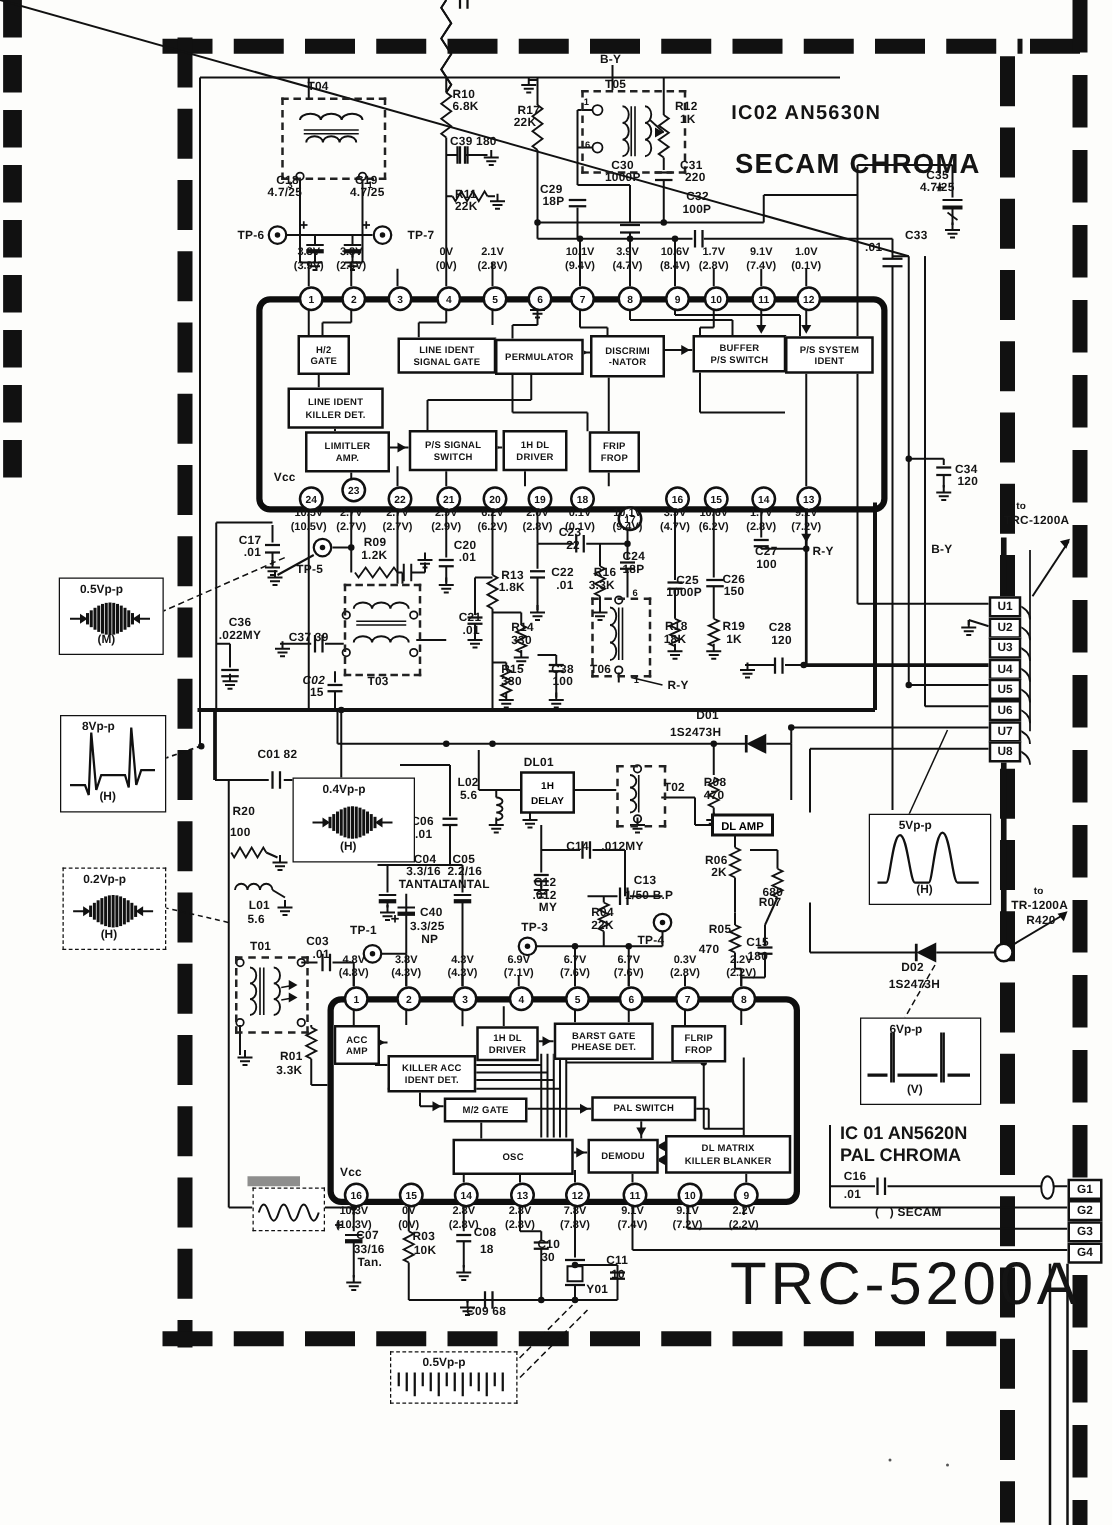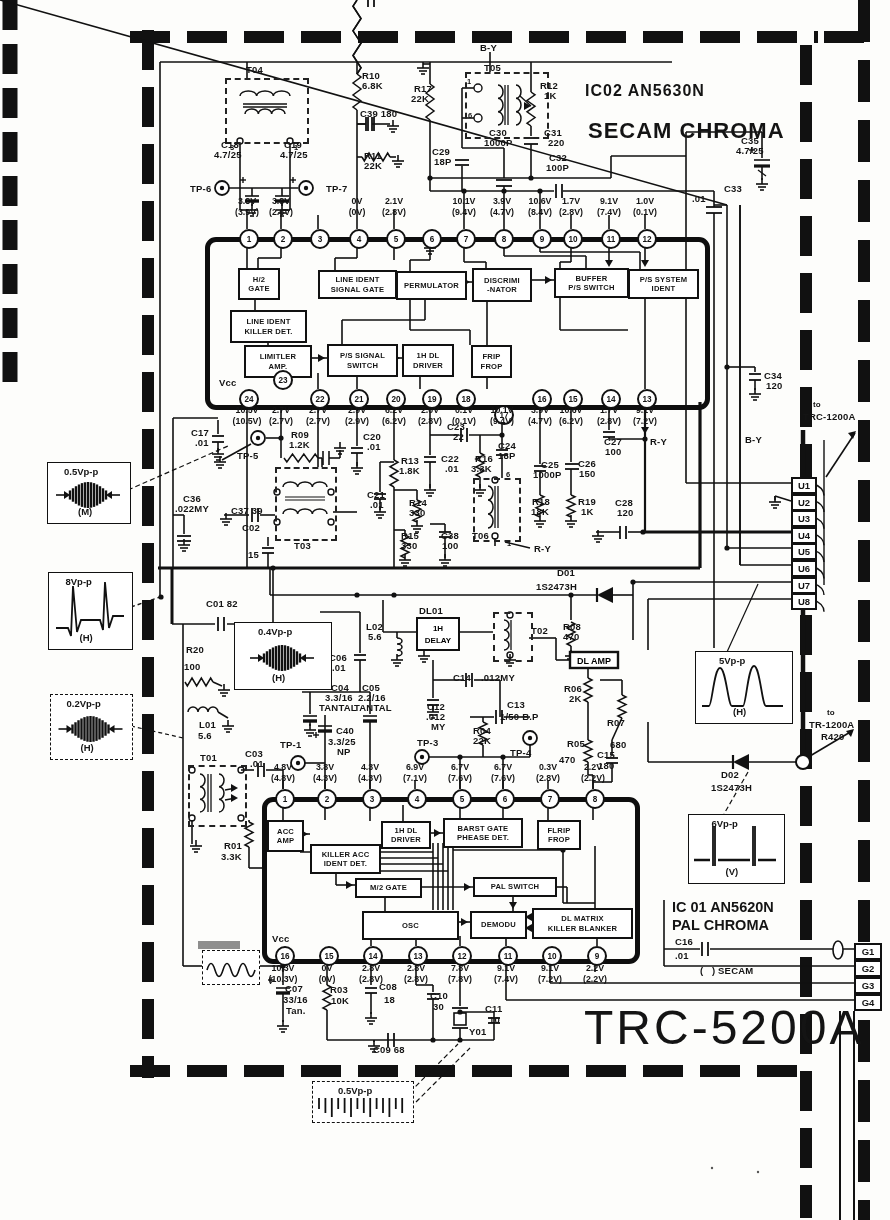--- a/index.html
+++ b/index.html
@@ -896,21 +896,21 @@
     <div class="lbl" style="left: 191px; top: 427px;">C17</div>
     <div class="lbl" style="left: 195px; top: 437px;">.01</div>
     <div class="lbl" style="left: 237px; top: 450px;">TP-5</div>
     <div class="lbl" style="left: 291px; top: 429px;">R09</div>
     <div class="lbl" style="left: 289px; top: 439px;">1.2K</div>
     <div class="lbl" style="left: 363px; top: 431px;">C20</div>
     <div class="lbl" style="left: 367px; top: 441px;">.01</div>
     <div class="lbl" style="left: 183px; top: 493px;">C36</div>
     <div class="lbl" style="left: 175px; top: 503px;">.022MY</div>
     <div class="lbl" style="left: 231px; top: 505px;">C37 39</div>
-    <div class="lbl" style="left: 242px; top: 522px;">C02</div>
+    <div class="lbl" style="left: 242px; top: 539px; font-style: italic;">C02</div>
     <div class="lbl" style="left: 248px; top: 549px;">15</div>
     <div class="lbl" style="left: 294px; top: 540px;">T03</div>
     <div class="lbl" style="left: 401px; top: 455px;">R13</div>
     <div class="lbl" style="left: 399px; top: 465px;">1.8K</div>
     <div class="lbl" style="left: 441px; top: 453px;">C22</div>
     <div class="lbl" style="left: 445px; top: 463px;">.01</div>
     <div class="lbl" style="left: 447px; top: 421px;">C23</div>
     <div class="lbl" style="left: 453px; top: 431px;">22</div>
     <div class="lbl" style="left: 475px; top: 453px;">R16</div>
     <div class="lbl" style="left: 471px; top: 463px;">3.3K</div>
@@ -968,21 +968,21 @@
     <div class="lbl" style="left: 431px; top: 721px;">MY</div>
     <div class="lbl" style="left: 507px; top: 699px;">C13</div>
     <div class="lbl" style="left: 500px; top: 711px;">1/50 B.P</div>
     <div class="lbl" style="left: 473px; top: 725px;">R04</div>
     <div class="lbl" style="left: 473px; top: 735px;">22K</div>
     <div class="lbl" style="left: 417px; top: 737px;">TP-3</div>
     <div class="lbl" style="left: 510px; top: 747px;">TP-4</div>
     <div class="lbl" style="left: 564px; top: 683px;">R06</div>
     <div class="lbl" style="left: 569px; top: 693px;">2K</div>
     <div class="lbl" style="left: 607px; top: 717px;">R07</div>
-    <div class="lbl" style="left: 610px; top: 739px;">680</div>
+    <div class="lbl" style="left: 610px; top: 709px;">680</div>
     <div class="lbl" style="left: 567px; top: 738px;">R05</div>
     <div class="lbl" style="left: 559px; top: 754px;">470</div>
     <div class="lbl" style="left: 597px; top: 749px;">C15</div>
     <div class="lbl" style="left: 598px; top: 760px;">180</div>
     <div class="lbl" style="left: 336px; top: 725px;">C40</div>
     <div class="lbl" style="left: 328px; top: 736px;">3.3/25</div>
     <div class="lbl" style="left: 337px; top: 746px;">NP</div>
     <div class="lbl" style="left: 200px; top: 752px;">T01</div>
     <div class="lbl" style="left: 245px; top: 748px;">C03</div>
     <div class="lbl" style="left: 250px; top: 758px;">.01</div>
@@ -1040,21 +1040,21 @@
     <div class="volt" style="left: 545px; top: 207px;">(2.8V)</div>
     <div class="pin" style="left: 601px; top: 229px;">11</div>
     <div class="volt" style="left: 583px; top: 196px;">9.1V</div>
     <div class="volt" style="left: 583px; top: 207px;">(7.4V)</div>
     <div class="pin" style="left: 637px; top: 229px;">12</div>
     <div class="volt" style="left: 619px; top: 196px;">1.0V</div>
     <div class="volt" style="left: 619px; top: 207px;">(0.1V)</div>
     <div class="pin" style="left: 239px; top: 389px;">24</div>
     <div class="volt" style="left: 221px; top: 405px;">10.5V</div>
     <div class="volt" style="left: 221px; top: 416px;">(10.5V)</div>
-    <div class="pin" style="left: 273px; top: 370px;">23</div>
+    <div class="pin" style="left: 273px; top: 382px;">23</div>
     <div class="volt" style="left: 255px; top: 405px;">2.7V</div>
     <div class="volt" style="left: 255px; top: 416px;">(2.7V)</div>
     <div class="pin" style="left: 310px; top: 389px;">22</div>
     <div class="volt" style="left: 292px; top: 405px;">2.7V</div>
     <div class="volt" style="left: 292px; top: 416px;">(2.7V)</div>
     <div class="pin" style="left: 349px; top: 389px;">21</div>
     <div class="volt" style="left: 331px; top: 405px;">2.9V</div>
     <div class="volt" style="left: 331px; top: 416px;">(2.9V)</div>
     <div class="pin" style="left: 386px; top: 389px; text-align: right;">20</div>
     <div class="volt" style="left: 368px; top: 405px;">6.2V</div>

